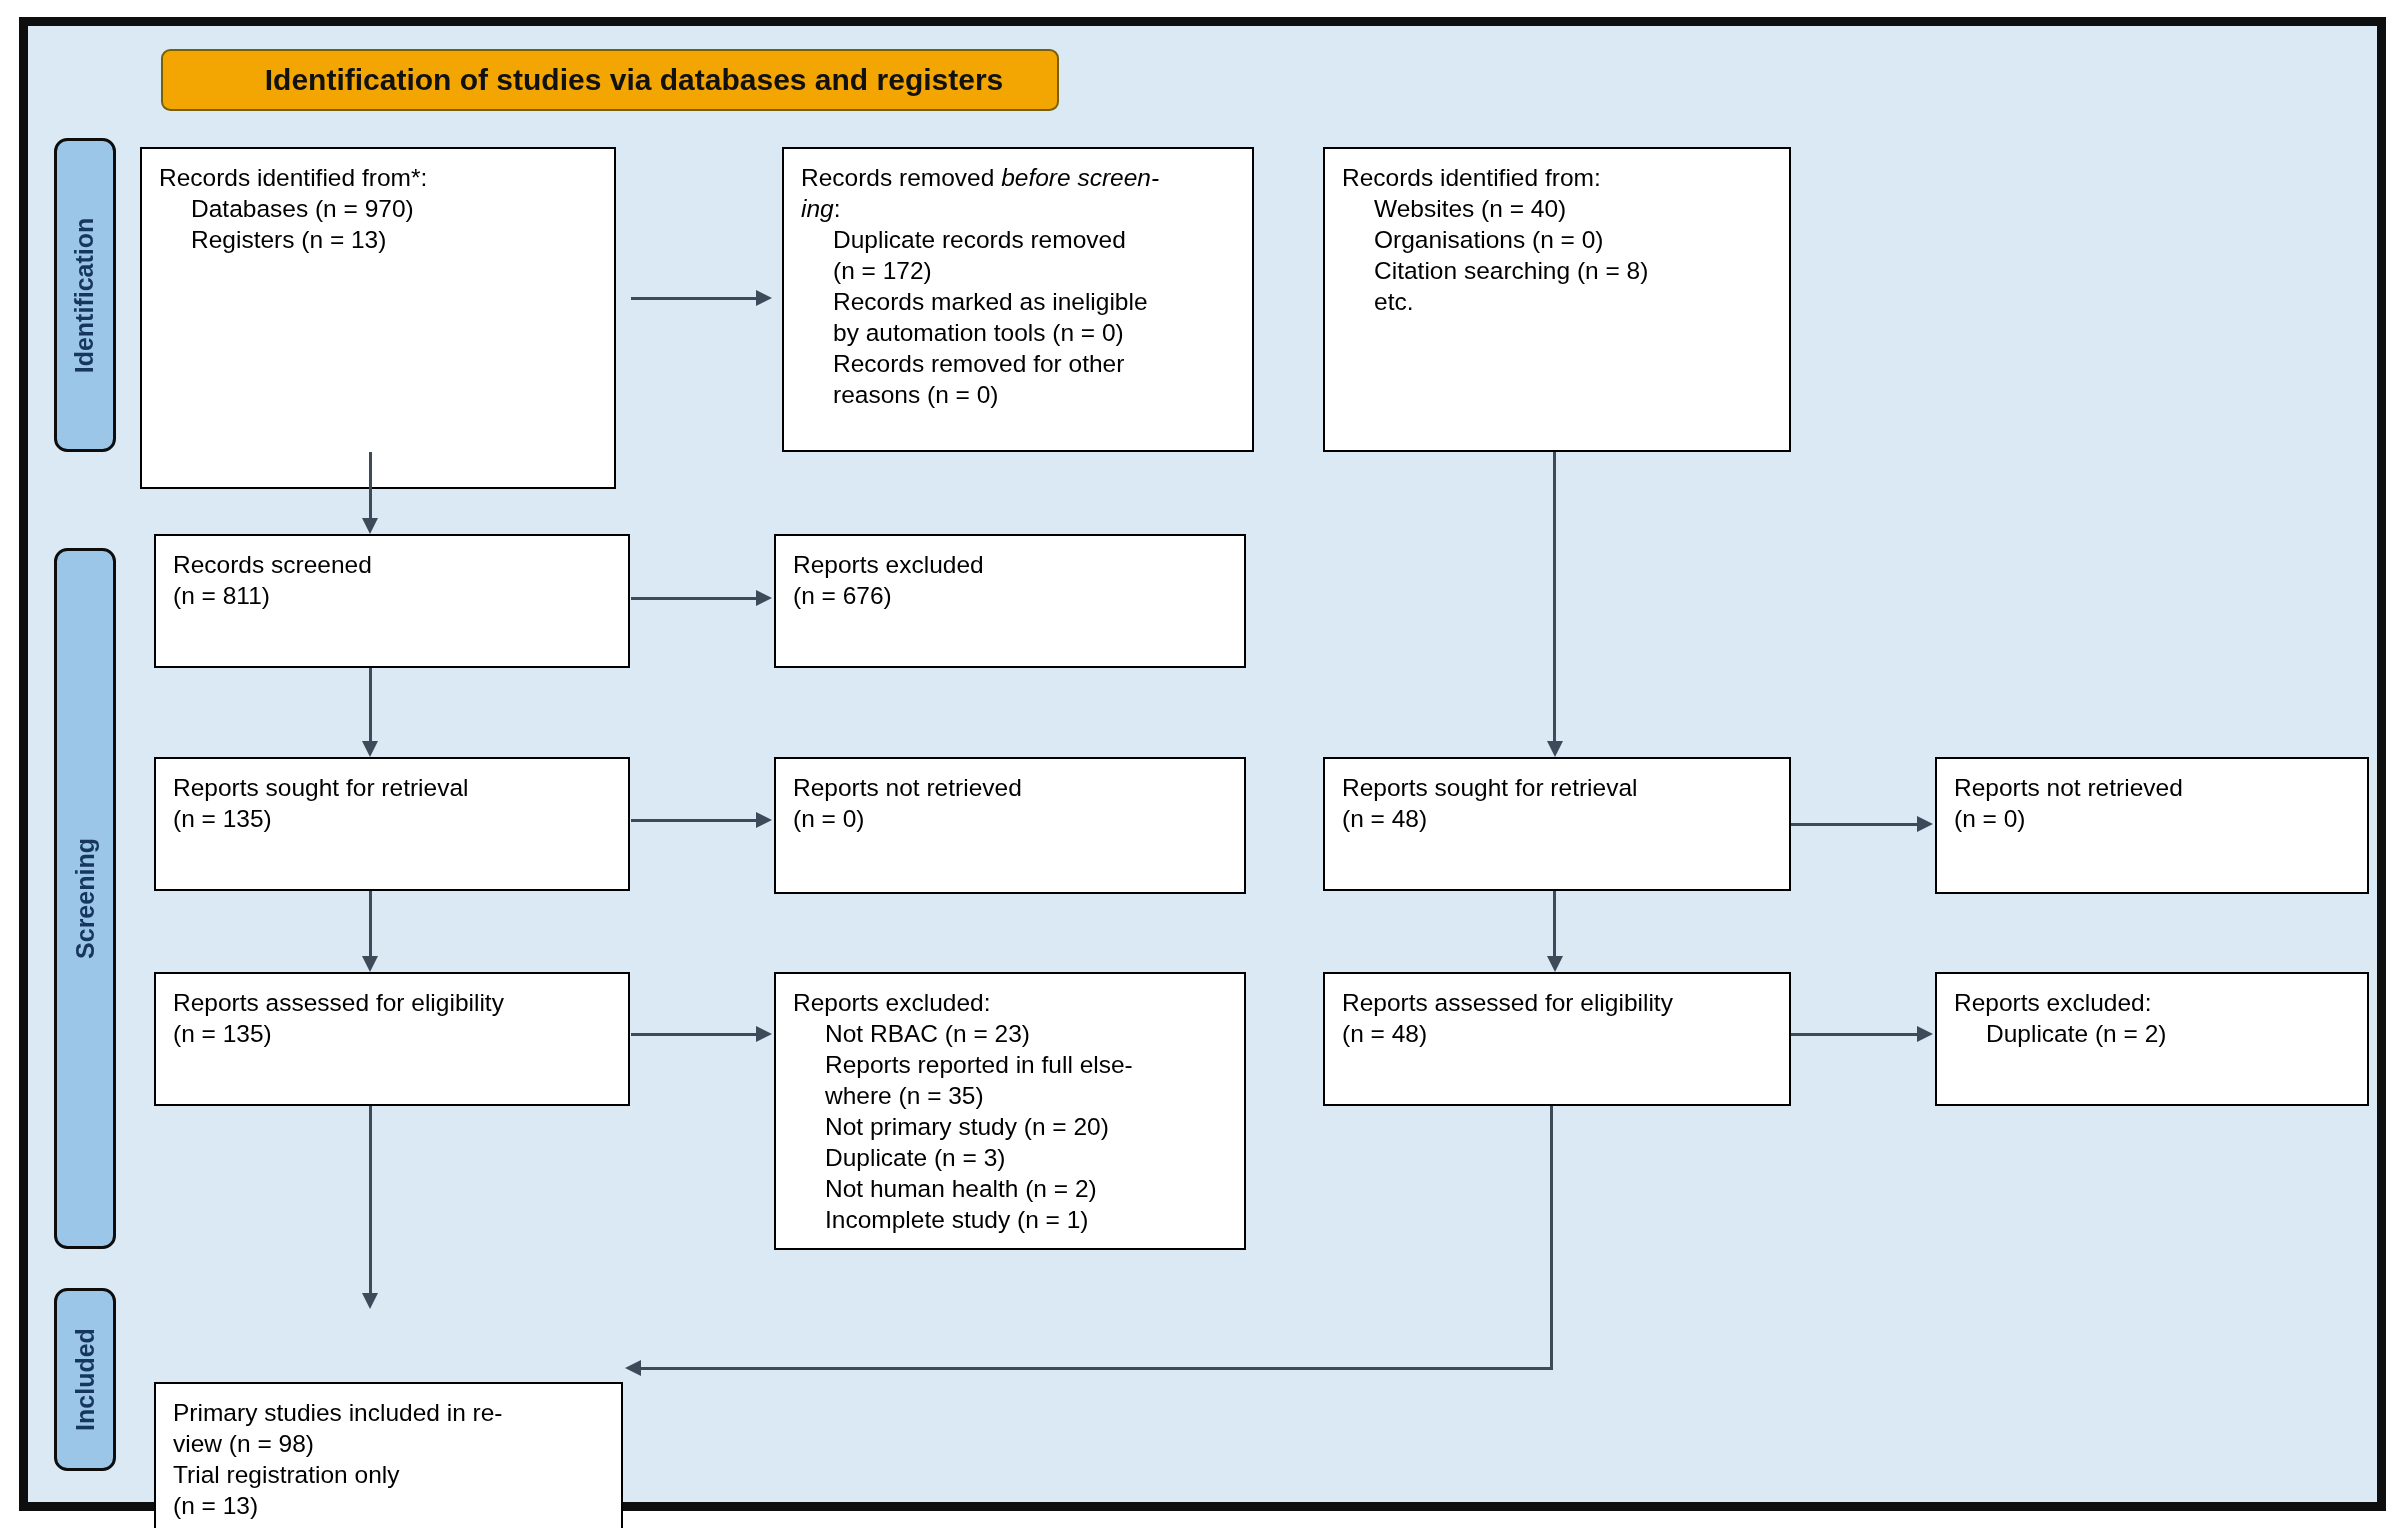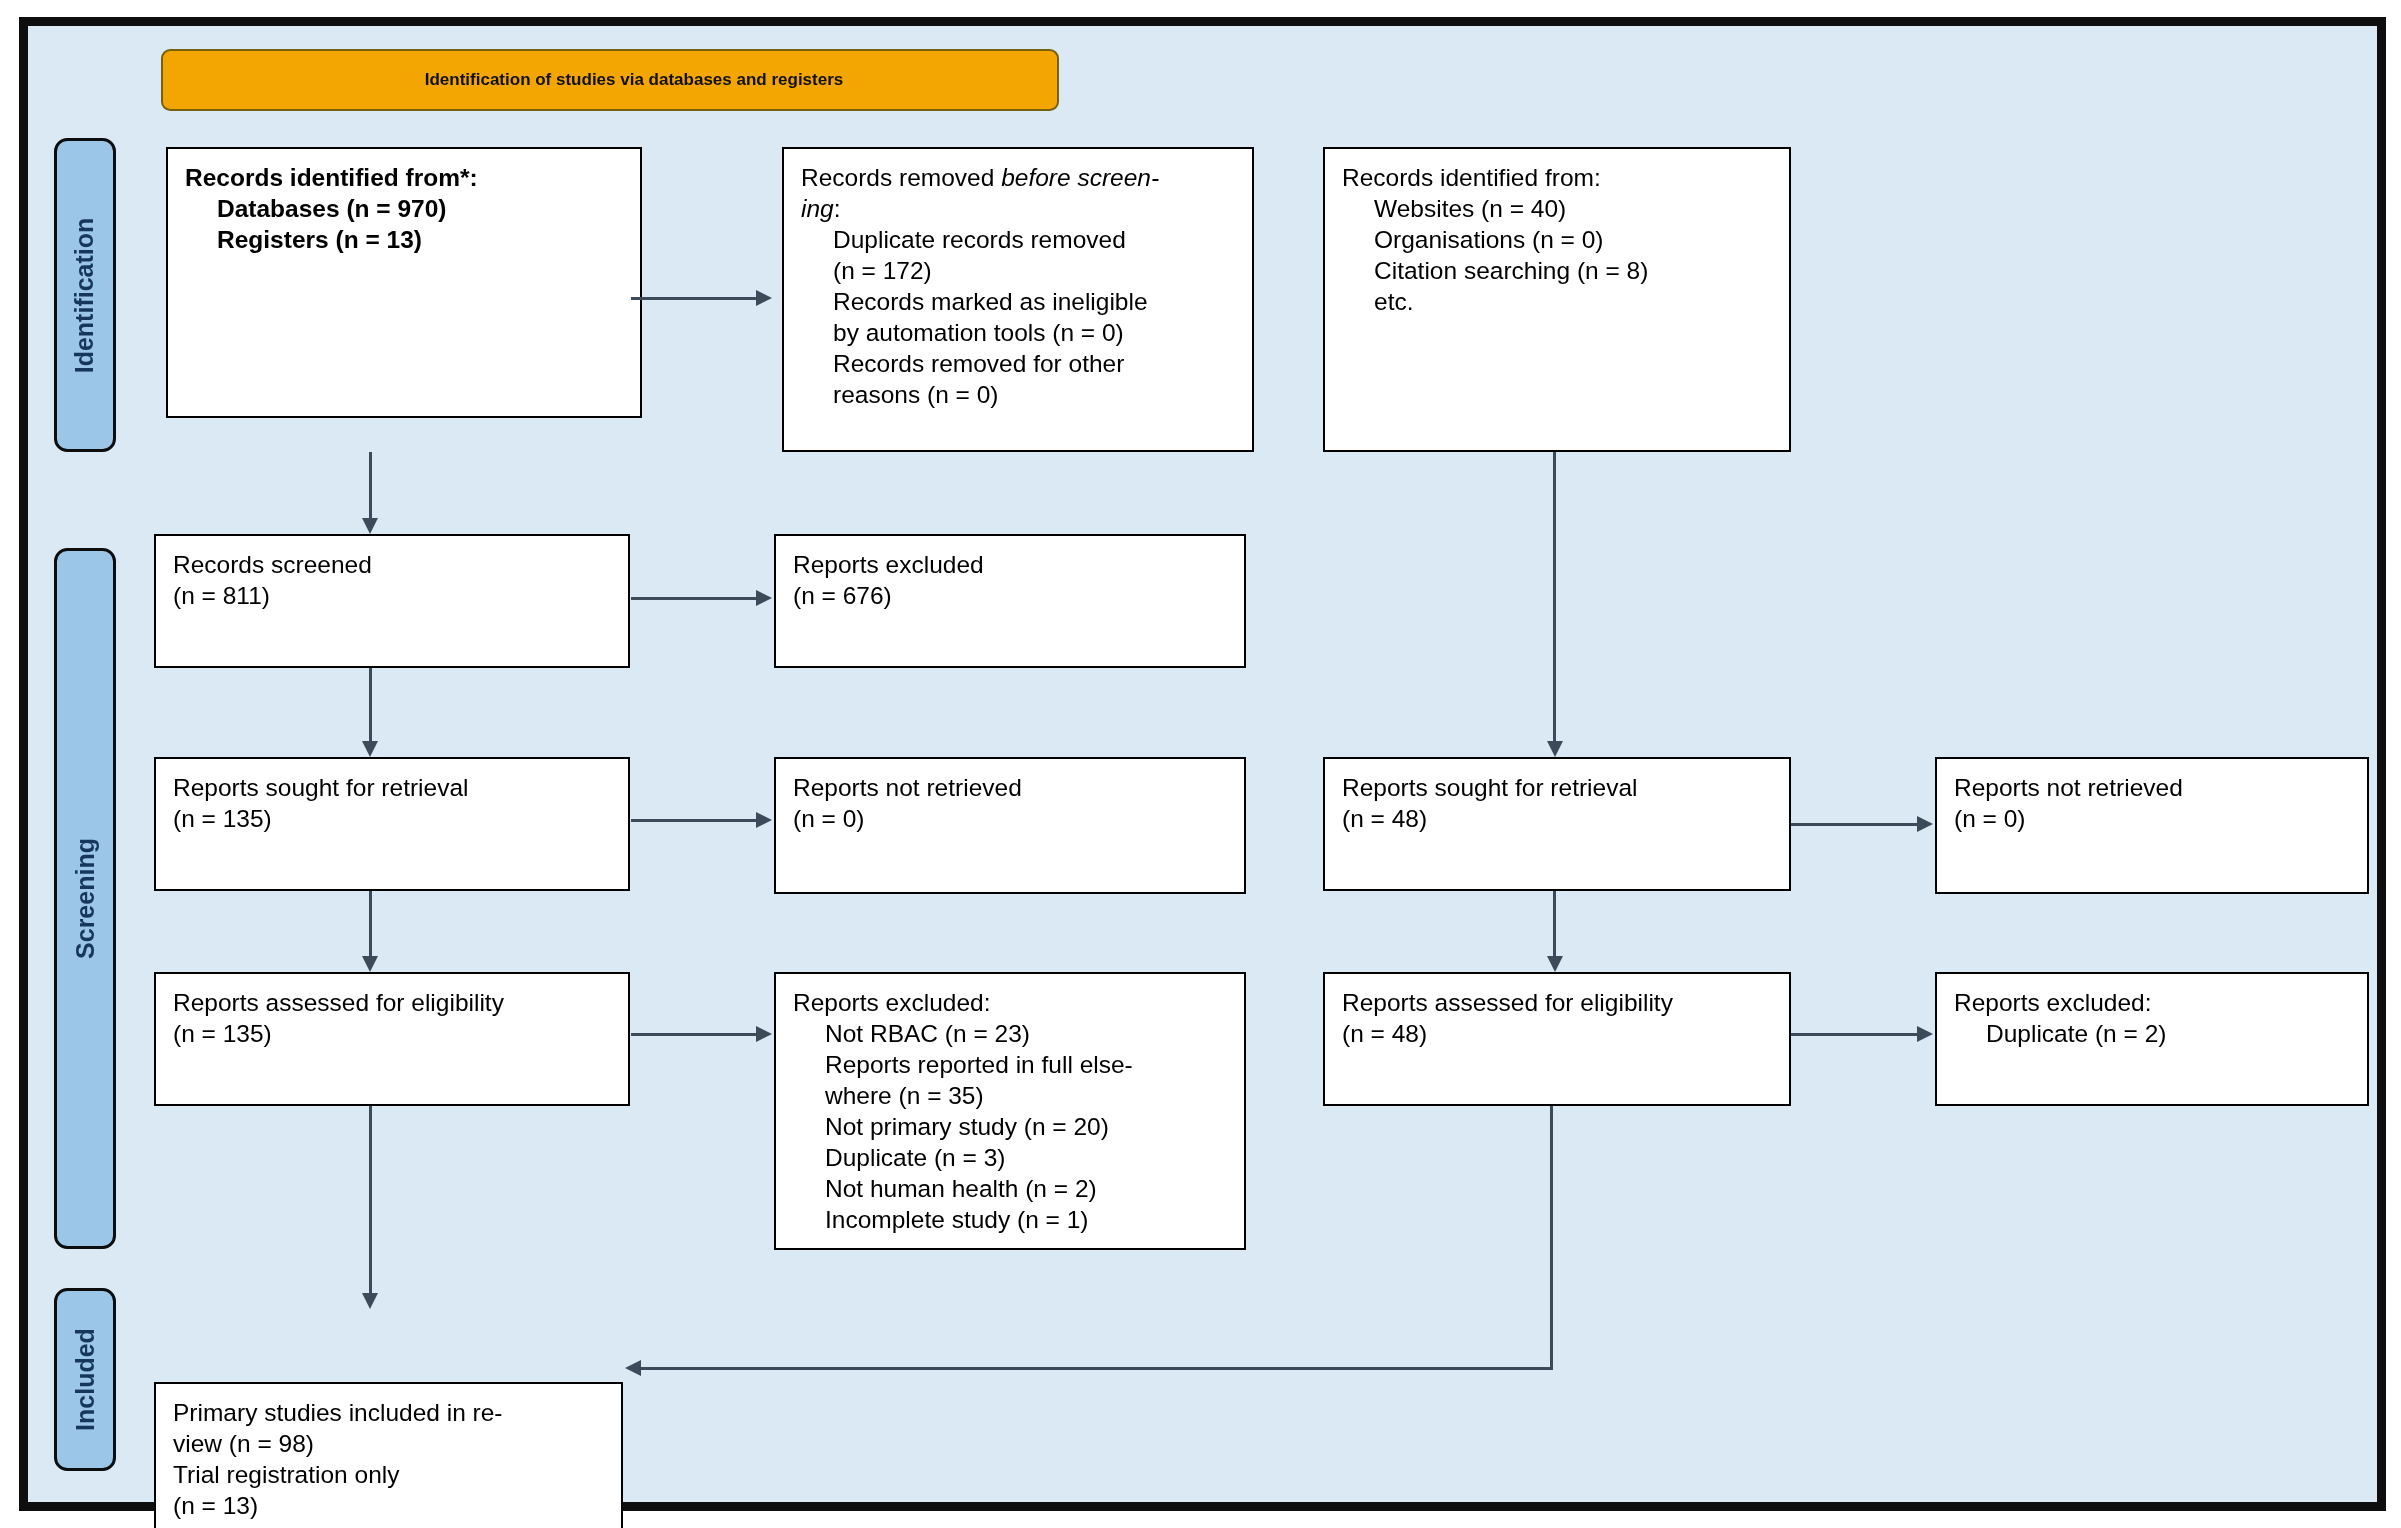--- a/index.html
+++ b/index.html
@@ -21,21 +21,21 @@
     font-family:"Liberation Sans",sans-serif;color:var(--ink);
   }
   .frame{
     position:absolute;left:18.6px;top:17px;width:2367px;height:1494px;
     box-sizing:border-box;border:9.3px solid var(--frame-border);background:var(--panel);
   }
   .banner{
     position:absolute;box-sizing:border-box;background:var(--banner-fill);
     border:2.7px solid var(--banner-border);border-radius:9.3px;
     display:flex;align-items:center;justify-content:center;
-    font-size:17px;font-weight:bold;color:#111;text-align:center;padding-left:48px;
+    font-size:30px;font-weight:bold;color:#111;text-align:center;padding-left:48px;
   }
   .stage{
     position:absolute;box-sizing:border-box;background:var(--stage-fill);
     border:3.3px solid var(--stage-border);border-radius:13.3px;
     display:flex;align-items:center;justify-content:center;
   }
   .stage-text{
     transform:rotate(-90deg);white-space:nowrap;
     font-size:25px;font-weight:bold;color:var(--stage-text);
   }
@@ -73,21 +73,21 @@
     <span class="stage-text">Identification</span>
   </div>
   <div class="stage" style="left:54px;top:548px;width:62px;height:701px;">
     <span class="stage-text">Screening</span>
   </div>
   <div class="stage" style="left:54px;top:1288px;width:62px;height:183px;">
     <span class="stage-text">Included</span>
   </div>
 
   <div id="boxes-layer">
-      <div class="box" style="left: 166px; top: 147px; width: 476px; height: 271px; font-weight: bold;">
+      <div class="box" style="left: 140px; top: 147px; width: 476px; height: 342px;">
         <div class="box-text">
           <div class="line"><span>Records identified from*:</span></div>
           <div class="line indent"><span>Databases (n = 970)</span></div>
           <div class="line indent"><span>Registers (n = 13)</span></div>
         </div>
       </div>
       <div class="box" style="left: 774px; top: 147px; width: 472px; height: 305px; margin-left: 8px;">
         <div class="box-text">
           <div class="line"><span>Records removed </span><span class="it">before screen-</span></div>
           <div class="line"><span class="it">ing</span><span>:</span></div>

